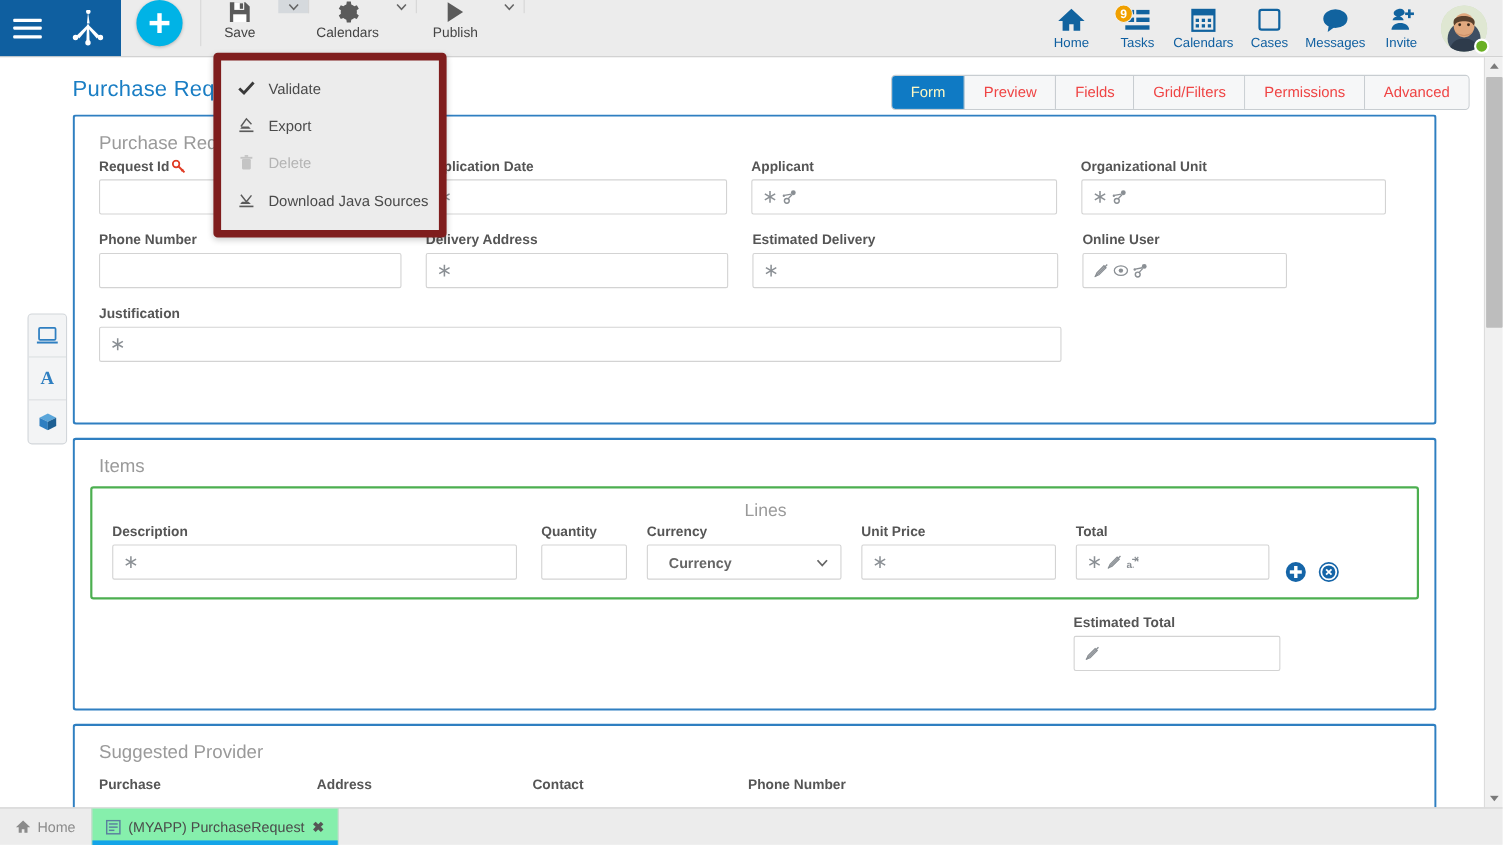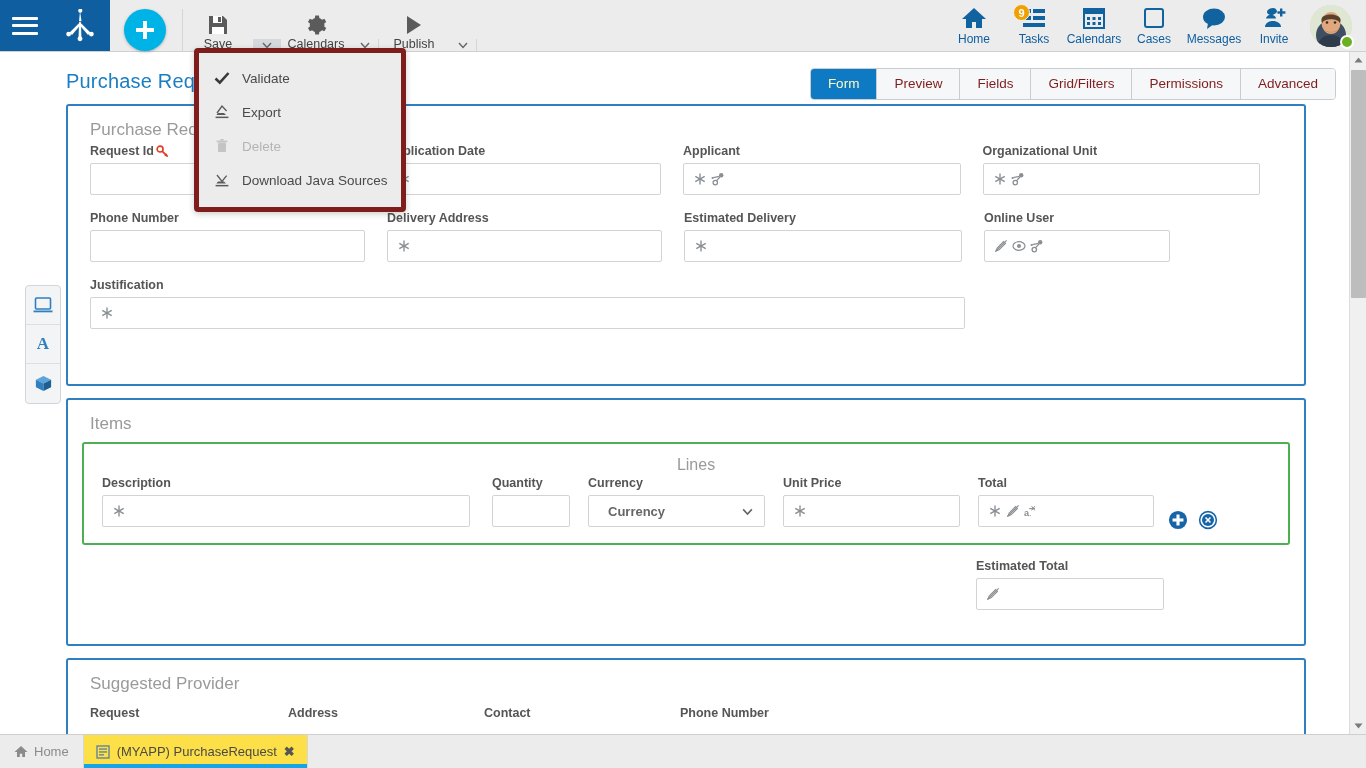--- a/index.html
+++ b/index.html
@@ -20,21 +20,21 @@
   }
   #brandblock {
     width: 110px; background: #0f5fa0; display: flex;
     align-items: center; justify-content: space-around; flex: none;
   }
   .hamburger { width: 26px; height: 18px; display: flex; flex-direction: column;
     justify-content: space-between; cursor: pointer; }
   .hamburger i { display: block; height: 3px; background: #ffffff; border-radius: 1px; }
   .logo-mark { width: 38px; height: 34px; }
 
-  #tb-left { display: flex; align-items: flex-end; flex: none; }
+  #tb-left { display: flex; align-items: flex-start; flex: none; }
   .plusgroup { display: flex; align-items: center; padding: 0 16px 0 14px;
     border-right: 1px solid #d6d6d6; }
   .plusbtn {
     width: 42px; height: 42px; border-radius: 50%; background: #00b3e6;
     display: flex; align-items: center; justify-content: center;
     box-shadow: 0 1px 3px rgba(0,0,0,.25); cursor: pointer;
   }
   .plusbtn .pv { position: relative; width: 20px; height: 20px; }
   .plusbtn .pv:before, .plusbtn .pv:after {
     content: ""; position: absolute; background: #fff;
@@ -85,21 +85,21 @@
   #pagetitle {
     position: absolute; left: 66px; top: 70px;
     font-size: 20px; color: #1a7ec4; letter-spacing: .2px;
   }
   #tabs {
     position: absolute; right: 30px; top: 68px;
     display: flex; border: 1px solid #c8cdd1; border-radius: 4px;
     overflow: hidden; background: #f6f7f8;
   }
   .tab {
-    padding: 7px 17px 8px; font-size: 13.5px; color: #7f1d1d; cursor: pointer;
+    padding: 7px 17px 8px; font-size: 13.5px; color: #ef4444; cursor: pointer;
     border-right: 1px solid #c8cdd1; background: #f6f7f8; white-space: nowrap;
   }
   .tab:last-child { border-right: none; }
   .tab.active { background: #0f7ac4; color: #fef9c3; }
 
   
   #leftbar {
     position: absolute; left: 25px; top: 285px; width: 36px;
     border: 1px solid #d2d6da; border-radius: 4px; background: #f3f4f5;
     overflow: hidden;
@@ -143,21 +143,21 @@
   .fbox.sel { justify-content: space-between; padding-right: 10px; }
   .fbox .selval { padding-left: 10px; color: #666; font-size: 13px; }
   .ico { display: inline-flex; align-items: center; }
 
   .rowbtns { display: flex; align-items: center; gap: 10px; padding-top: 20px; }
   .circbtn { width: 20px; height: 20px; cursor: pointer; }
 
   
   #menu {
     position: absolute; left: 194px; top: 48px; width: 212px;
-    background: #ececec; border: 5px solid #7f1d1d; border-radius: 4px;
+    background: #ececec; border: 7px solid #7f1d1d; border-radius: 4px;
     z-index: 50; padding: 8px 0 10px 0;
     box-shadow: 0 2px 6px rgba(0,0,0,.2);
   }
   .mitem {
     display: flex; align-items: center; gap: 11px; padding: 9px 0 9px 14px;
     font-size: 13.5px; color: #4a4a4a; cursor: pointer;
   }
   .mitem.disabled { color: #b4b4b4; cursor: default; }
   .mico { width: 18px; display: flex; justify-content: center; }
 
@@ -182,21 +182,21 @@
     position: absolute; left: 0; bottom: 0; width: 1366px; height: 34px;
     background: #ececec; border-top: 1px solid #cfcfcf; display: flex;
     align-items: stretch;
   }
   .tbar-home {
     display: flex; align-items: center; gap: 6px; padding: 0 14px;
     font-size: 13px; color: #8b8b8b; cursor: pointer;
   }
   .tbar-tab {
     display: flex; align-items: center; gap: 7px; padding: 0 12px;
-    background: #fde047; border-left: 1px solid #d8d8d8;
+    background: #86efac; border-left: 1px solid #d8d8d8;
     border-right: 1px solid #d8d8d8; font-size: 13px; color: #4a4a4a;
     position: relative; cursor: pointer;
   }
   .tbar-tab:after {
     content: ""; position: absolute; left: 0; bottom: -1px; width: 100%;
     height: 5px; background: #14a4e8;
   }
   .closex { font-size: 13px; color: #555; cursor: pointer; font-weight: bold; }
 </style>
 </head>
@@ -679,21 +679,21 @@
             </svg>
           </span>
         </div>
       </div>
     </div>
   </div>
 
   <div class="panel" style="height:120px;">
     <div class="panel-title">Suggested Provider</div>
     <div class="fieldrow" style="padding:8px 22px 0 22px;">
-      <div class="flabel" style="width:198px;">Request</div>
+      <div class="flabel" style="width:198px;">Purchase</div>
       <div class="flabel" style="width:196px;">Address</div>
       <div class="flabel" style="width:196px;">Contact</div>
       <div class="flabel" style="width:196px;">Phone Number</div>
     </div>
   </div>
 </div>
 
 <div id="menu">
 
   <div class="mitem">

